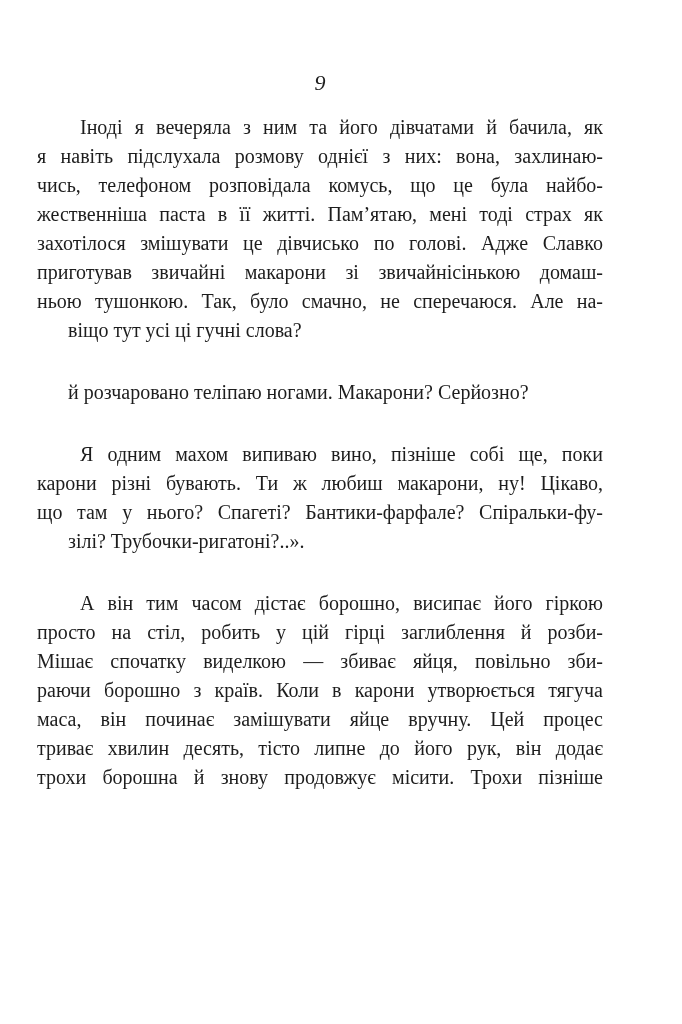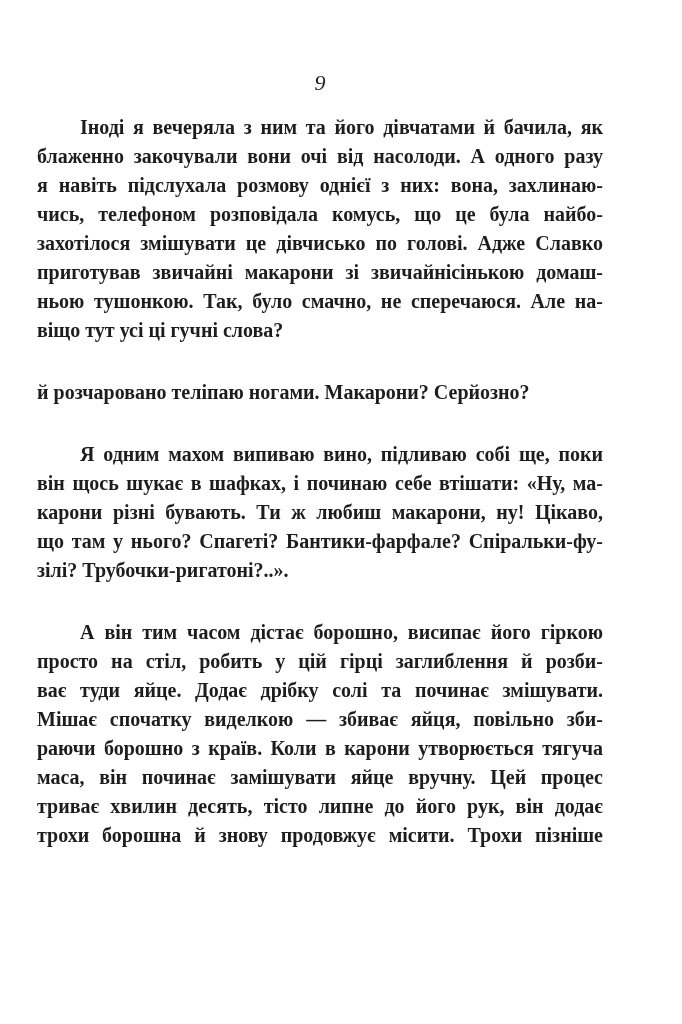--- a/index.html
+++ b/index.html
@@ -27,79 +27,77 @@
     font-style: italic;
     font-size: 22px;
     line-height: 26px;
   }
   .text-block {
     margin-left: 37px;
     width: 566px;
   }
   .para {
     margin: 0;
-    font-weight: bold;
   }
   .para.first-para {
     margin-top: 17px;
   }
   .para.gap {
     margin-top: 33px;
   }
   .line {
     font-size: 20px;
     line-height: 29px;
     text-align: justify;
     text-align-last: justify;
     text-justify: inter-word;
     white-space: normal;
   }
   .line.left {
     text-align-last: left;
+    margin-left: 31px;
   }
   .line.first {
     text-indent: 43px;
   }
 </style>
 </head>
 <body>
 
 <div class="page">
 
   <div class="page-number">9</div>
 
   <div class="text-block">
 
     <div class="para first-para">
       <div class="line first">Іноді я вечеряла з ним та його дівчатами й бачила, як</div>
-      <div class="line">блаженно закочували вони очі від насолоди. А одного разу</div>
       <div class="line">я навіть підслухала розмову однієї з них: вона, захлинаю-</div>
       <div class="line">чись, телефоном розповідала комусь, що це була найбо-</div>
+      <div class="line">жественніша паста в її житті. Пам’ятаю, мені тоді страх як</div>
       <div class="line">захотілося змішувати це дівчисько по голові. Адже Славко</div>
       <div class="line">приготував звичайні макарони зі звичайнісінькою домаш-</div>
       <div class="line">ньою тушонкою. Так, було смачно, не сперечаюся. Але на-</div>
       <div class="line left">віщо тут усі ці гучні слова?</div>
     </div>
 
     <div class="para gap">
       <div class="line left">й розчаровано теліпаю ногами. Макарони? Серйозно?</div>
     </div>
 
     <div class="para gap">
-      <div class="line first">Я одним махом випиваю вино, підливаю собі ще, поки</div>
-      <div class="line">він щось шукає в шафках, і починаю себе втішати: «Ну, ма-</div>
+      <div class="line first">Я одним махом випиваю вино, пізніше собі ще, поки</div>
       <div class="line">карони різні бувають. Ти ж любиш макарони, ну! Цікаво,</div>
       <div class="line">що там у нього? Спагеті? Бантики-фарфале? Спіральки-фу-</div>
       <div class="line left">зілі? Трубочки-ригатоні?..».</div>
     </div>
 
     <div class="para gap">
       <div class="line first">А він тим часом дістає борошно, висипає його гіркою</div>
       <div class="line">просто на стіл, робить у цій гірці заглиблення й розби-</div>
-      <div class="line">ває туди яйце. Додає дрібку солі та починає змішувати.</div>
       <div class="line">Мішає спочатку виделкою — збиває яйця, повільно зби-</div>
       <div class="line">раючи борошно з країв. Коли в карони утворюється тягуча</div>
       <div class="line">маса, він починає замішувати яйце вручну. Цей процес</div>
       <div class="line">триває хвилин десять, тісто липне до його рук, він додає</div>
       <div class="line">трохи борошна й знову продовжує місити. Трохи пізніше</div>
     </div>
 
   </div>
 </div>
 

